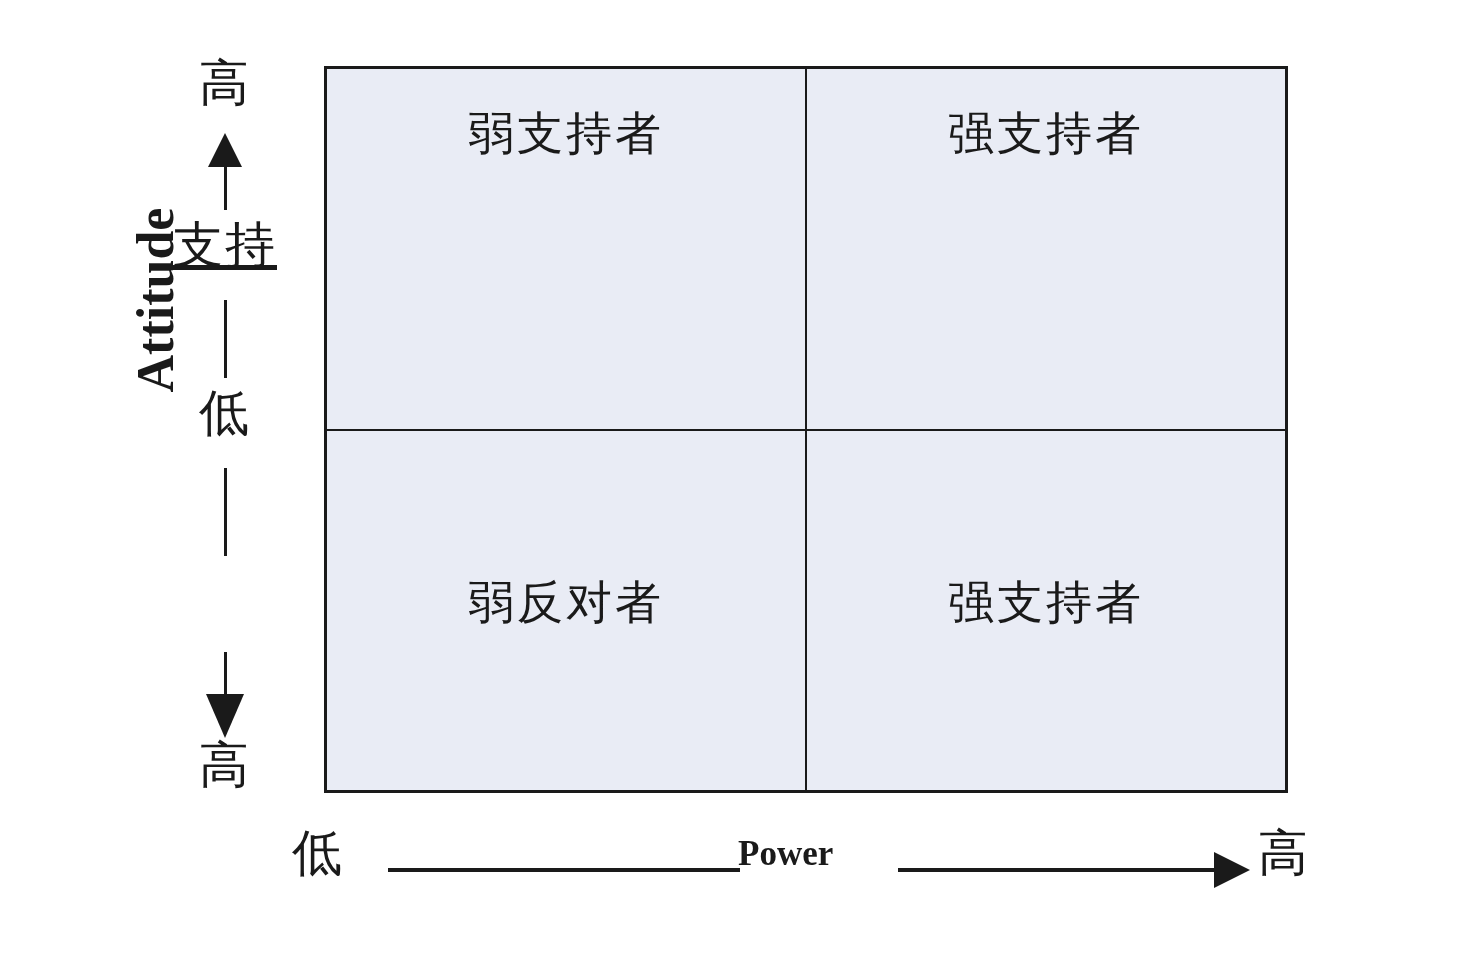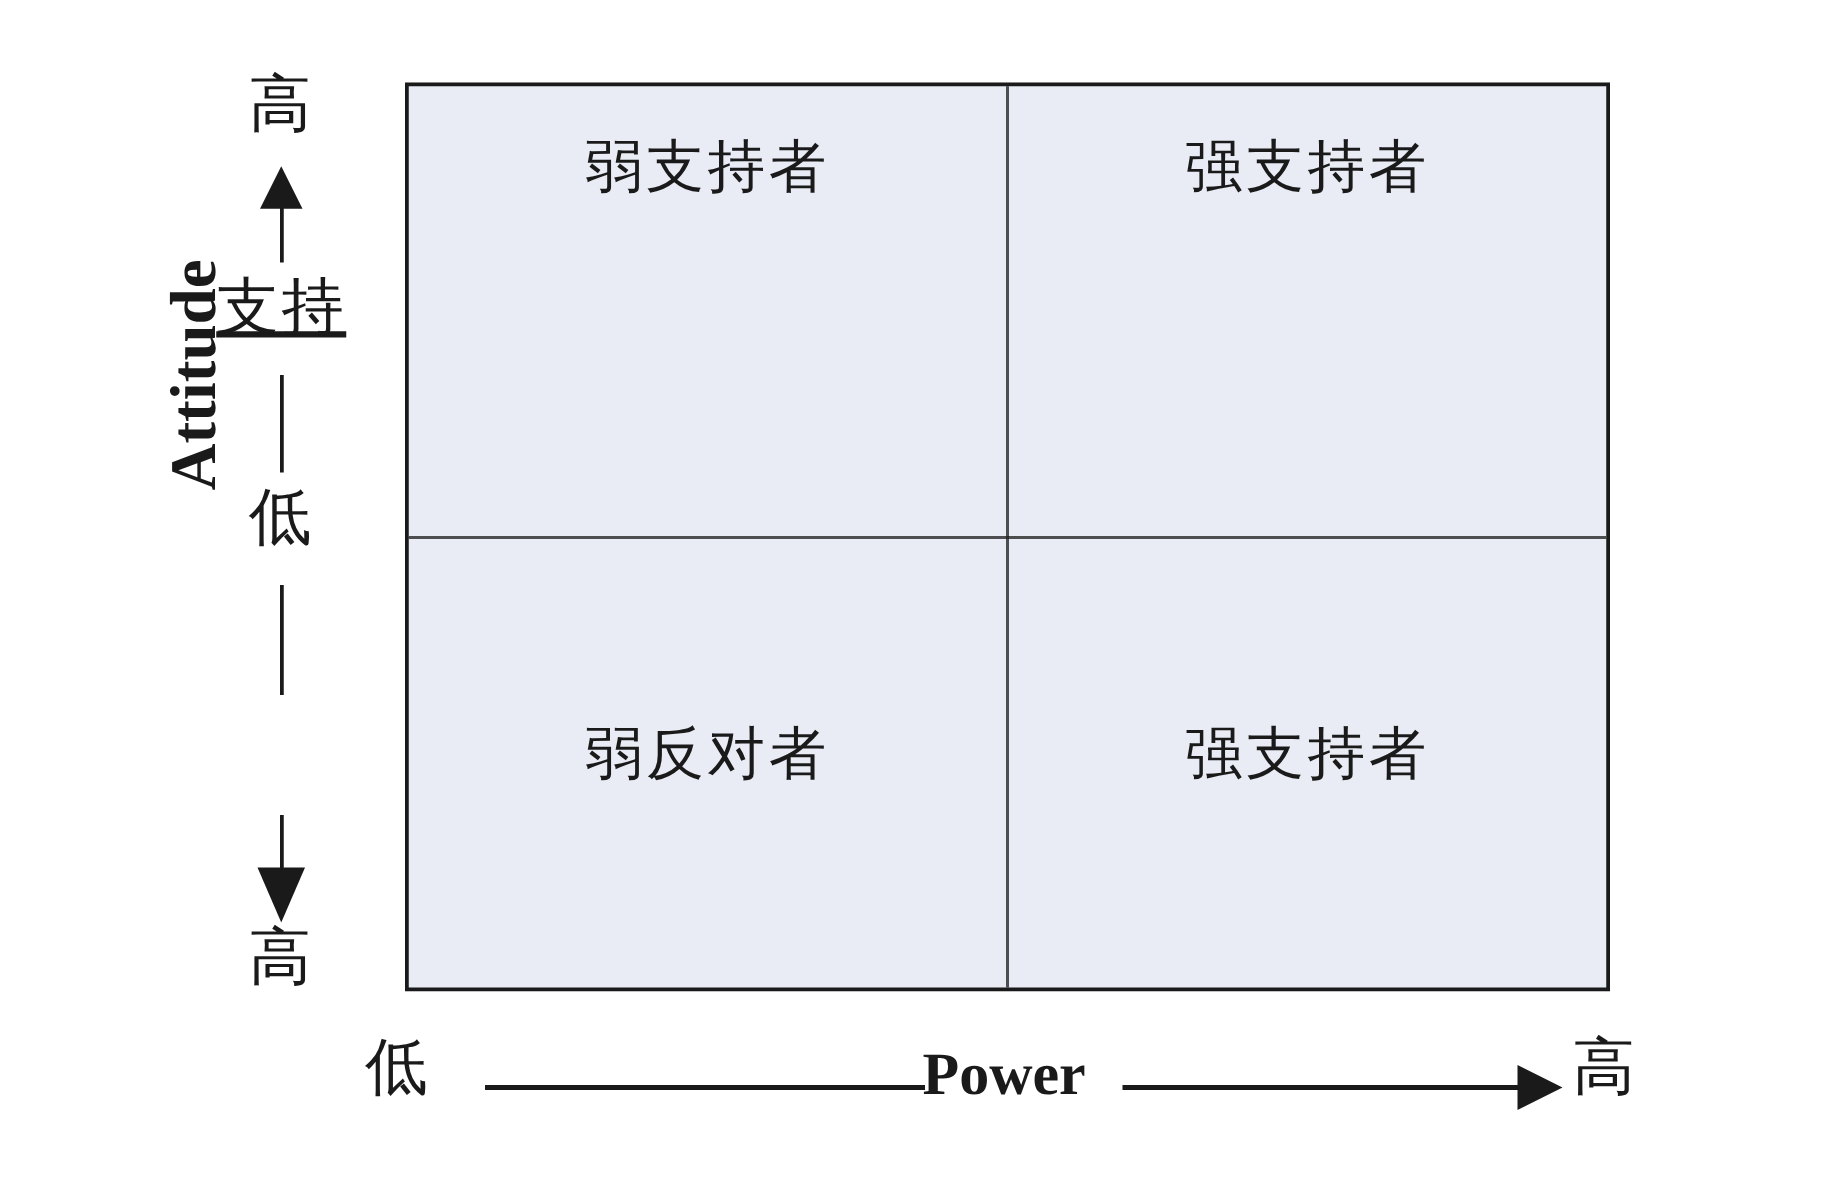--- a/index.html
+++ b/index.html
@@ -140,21 +140,21 @@
     white-space: nowrap;
   }
   .x-tick-low  { left: 292px; }
   .x-tick-high { left: 1258px; }
 
   .x-title {
     position: absolute;
     left: 738px;
     top: 836px;
     font-family: "Liberation Serif", "DejaVu Serif", serif;
-    font-size: 48px;
+    font-size: 35px;
     font-weight: bold;
     color: #1a1a1a;
     line-height: 1;
     white-space: nowrap;
   }
 
   .x-seg {
     position: absolute;
     top: 868px;
     height: 4px;

